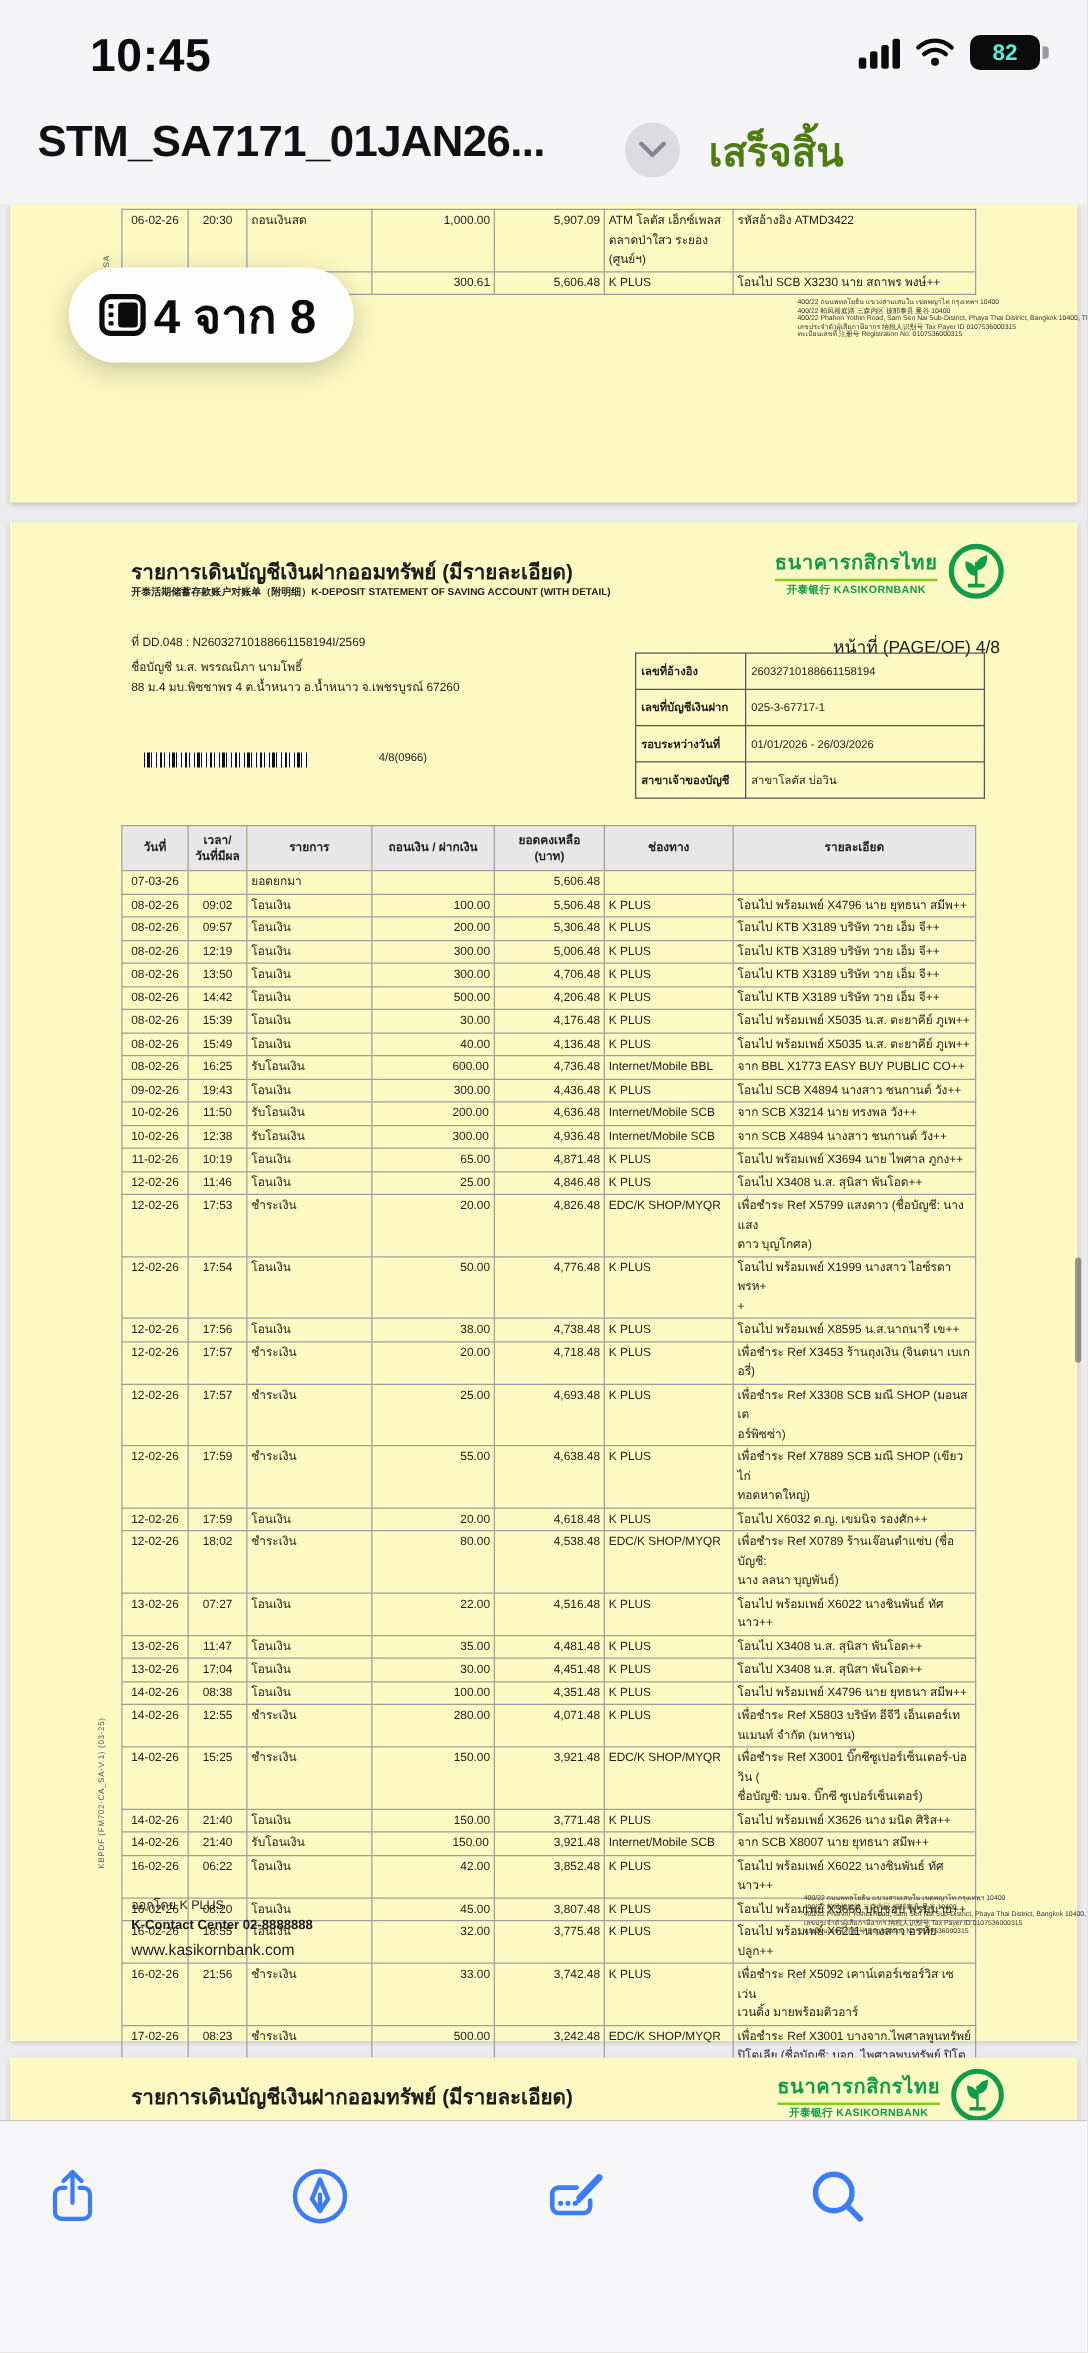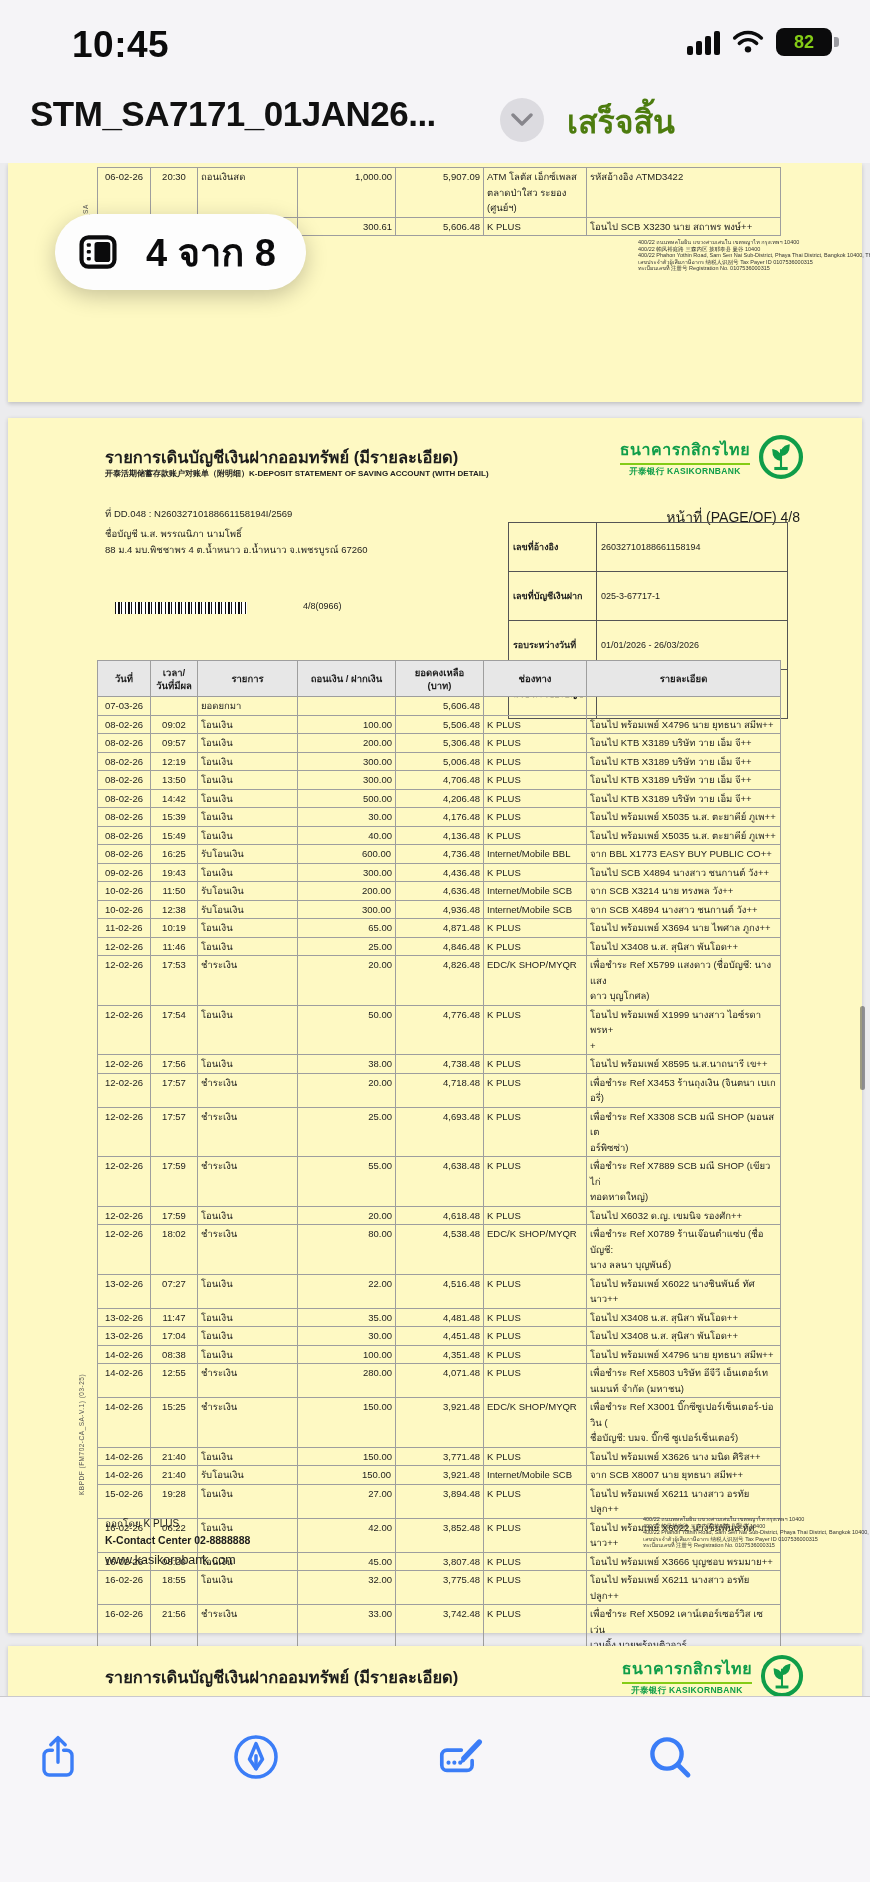--- a/index.html
+++ b/index.html
@@ -7,21 +7,21 @@
   body { font-family:"Liberation Sans","DejaVu Sans",sans-serif; }
   .screen { position:relative; width:870px; height:1882px; background:#ececee; overflow:hidden; margin:0 auto; }
 
   
   .top-chrome { position:absolute; left:0; top:0; width:870px; height:163px; background:#f5f4f7; z-index:5; }
   .statusbar { position:absolute; left:0; top:22px; width:870px; height:50px; }
   .sb-time { position:absolute; left:72px; top:2px; font-size:37px; font-weight:bold; color:#0b0b0c; letter-spacing:.5px; }
   .sb-right { position:absolute; right:38px; top:6px; display:flex; align-items:center; gap:12px; }
   .sig { display:flex; align-items:flex-end; gap:3px; height:26px; }
   .sig i { display:block; width:6px; background:#0b0b0c; border-radius:2px; }
-  .batt { position:relative; width:56px; height:28px; background:#0b0b0c; border-radius:8px; color:#84cc16; font-size:18px; font-weight:bold; text-align:center; line-height:28px; }
+  .batt { position:relative; width:56px; height:28px; background:#0b0b0c; border-radius:8px; color:#5eead4; font-size:18px; font-weight:bold; text-align:center; line-height:28px; }
   .batt:after { content:""; position:absolute; right:-7px; top:9px; width:5px; height:10px; background:#9a9aa0; border-radius:0 3px 3px 0; }
   .navbar { position:absolute; left:0; top:88px; width:870px; height:70px; }
   .nav-title { position:absolute; left:30px; top:6px; font-size:35px; font-weight:bold; color:#111; letter-spacing:-.5px; white-space:nowrap; }
   .nav-chevron { position:absolute; left:500px; top:10px; width:44px; height:44px; border-radius:22px; background:#dcdbe0; display:flex; align-items:center; justify-content:center; }
   .nav-done { position:absolute; left:567px; top:8px; font-size:32px; font-weight:600; color:#4d7c0f; }
 
   
   .page { position:absolute; left:8px; width:854px; background:#fef9c3; box-shadow:0 1px 4px rgba(0,0,0,.18); color:#1c1c1c; }
   .page3 { top:163px; height:239px; box-shadow:0 2px 4px rgba(0,0,0,.18); }
   .page4 { top:418px; height:1215px; }
@@ -35,35 +35,35 @@
   table.stm th { background:#e7e7e7; text-align:center; vertical-align:middle; white-space:pre-line; line-height:13px; height:36px; font-weight:600; }
   td.c { text-align:center; white-space:nowrap; }
   td.amt { text-align:right; white-space:nowrap; }
   td.amt.out { }
   td.amt.in  { padding-right:4px; }
   td.bal { text-align:right; white-space:nowrap; padding-right:4px; }
   td.det { white-space:pre-line; }
 
   
   table.info { border-collapse:collapse; table-layout:fixed; width:280px; }
-  table.info td { border:1px solid #555; font-size:9px; padding:18px 4px; height:18px; line-height:12px; white-space:nowrap; overflow:hidden; }
+  table.info td { border:1px solid #555; font-size:9px; padding:8px 4px; height:18px; line-height:12px; white-space:nowrap; overflow:hidden; }
   table.info td.lbl { font-weight:bold; width:88px; }
 
   .barcode { background:repeating-linear-gradient(90deg,#111 0 1px,#fff 1px 3px,#111 3px 5px,#fff 5px 6px,#111 6px 7px,#fff 7px 10px); }
 
   .tinytxt { font-size:5.5px; color:#333; line-height:6.5px; white-space:nowrap; }
 
   .kb-green { color:#0f9d49; }
   .logo-wrap { position:absolute; display:flex; align-items:center; gap:8px; }
   .logo-txts { text-align:center; }
   .logo-th { font-size:16px; font-weight:bold; letter-spacing:.5px; border-bottom:2px solid #84cc16; padding-bottom:1px; }
   .logo-en { font-size:8.5px; font-weight:bold; letter-spacing:.3px; margin-top:1px; }
 
   
-  .pill { position:absolute; left:55px; top:214px; height:76px; padding:0 30px 0 22px; background:#fdfdfd; border-radius:38px; box-shadow:0 6px 22px rgba(0,0,0,.22); display:flex; align-items:center; gap:27px; z-index:6; }
+  .pill { position:absolute; left:55px; top:214px; height:76px; padding:0 30px 0 22px; background:#fdfdfd; border-radius:38px; box-shadow:0 6px 22px rgba(0,0,0,.22); display:flex; align-items:center; gap:4px; z-index:6; }
   .pill-label { font-size:38px; font-weight:bold; color:#0b0b0c; white-space:nowrap; }
 
   
   .scrollbar { position:absolute; right:5px; top:1006px; width:5px; height:84px; border-radius:3px; background:rgba(40,40,45,.45); z-index:7; }
 
   
   .toolbar { position:absolute; left:0; top:1696px; width:870px; height:186px; background:#f7f6f9; border-top:1px solid #c9c8cd; z-index:8; display:flex; }
   .tool { position:absolute; top:30px; width:60px; height:60px; display:flex; align-items:center; justify-content:center; }
   .tool svg { stroke:#3b7df7; fill:none; stroke-width:1.7; stroke-linecap:round; stroke-linejoin:round; }
 </style>
@@ -455,29 +455,20 @@
           <tr>
             <td class="c">14-02-26</td>
             <td class="c">21:40</td>
             <td>รับโอนเงิน</td>
             <td class="amt in">150.00</td>
             <td class="bal">3,921.48</td>
             <td class="det">Internet/Mobile SCB</td>
             <td class="det">จาก SCB X8007 นาย ยุทธนา สมีพ++</td>
           </tr>
           <tr>
-            <td class="c">15-02-26</td>
-            <td class="c">19:28</td>
-            <td>โอนเงิน</td>
-            <td class="amt out">27.00</td>
-            <td class="bal">3,894.48</td>
-            <td class="det">K PLUS</td>
-            <td class="det">โอนไป พร้อมเพย์ X6211 นางสาว อรทัย ปลูก++</td>
-          </tr>
-          <tr>
             <td class="c">16-02-26</td>
             <td class="c">06:22</td>
             <td>โอนเงิน</td>
             <td class="amt out">42.00</td>
             <td class="bal">3,852.48</td>
             <td class="det">K PLUS</td>
             <td class="det">โอนไป พร้อมเพย์ X6022 นางชินพันธ์ ทัศนาว++</td>
           </tr>
           <tr>
             <td class="c">16-02-26</td>

